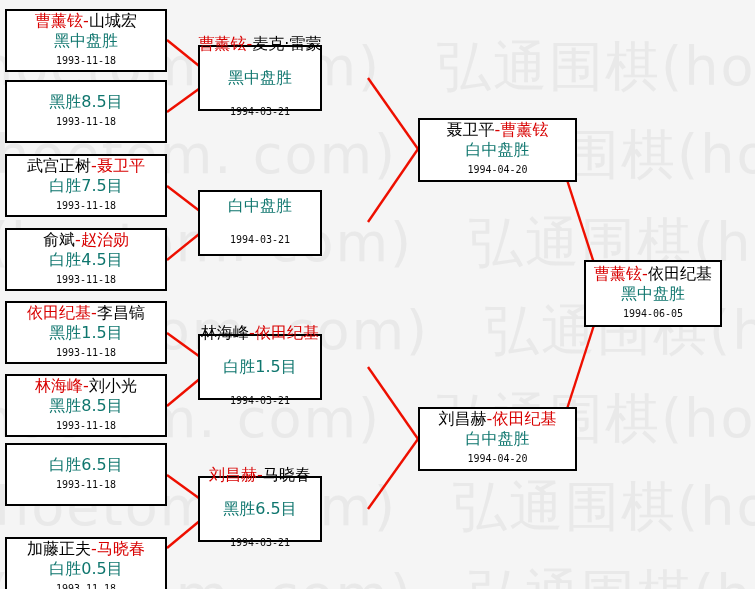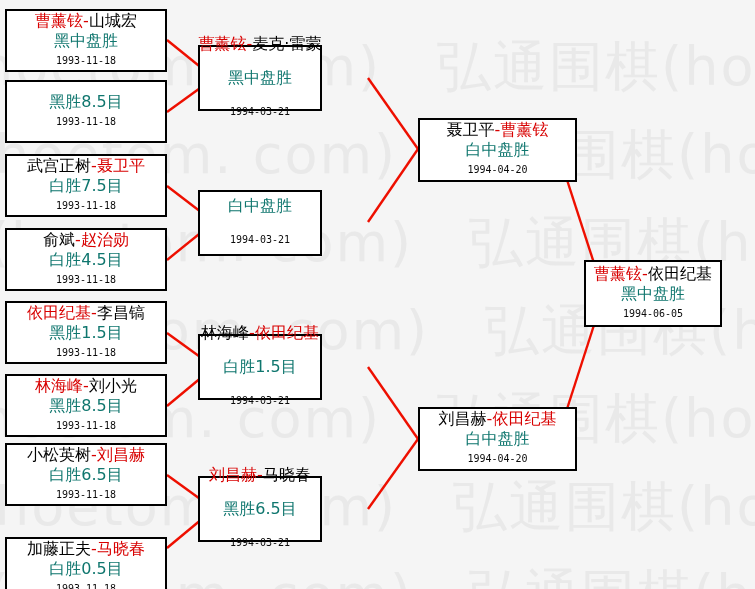--- a/index.html
+++ b/index.html
@@ -95,21 +95,20 @@
   <div class="pair"><span class="win">依田纪基</span><span class="sep">-</span><span>李昌镐</span></div>
   <div class="result">黑胜1.5目</div>
   <div class="date">1993-11-18</div>
 </div>
 <div class="match c1" style="top:374px">
   <div class="pair"><span class="win">林海峰</span><span class="sep">-</span><span>刘小光</span></div>
   <div class="result">黑胜8.5目</div>
   <div class="date">1993-11-18</div>
 </div>
 <div class="match c1" style="top:443px">
-  <div class="pair"><span>小松英树</span><span class="sep">-</span><span class="win">刘昌赫</span></div>
   <div class="result">白胜6.5目</div>
   <div class="date">1993-11-18</div>
 </div>
 <div class="match c1" style="top:537px">
   <div class="pair"><span>加藤正夫</span><span class="sep">-</span><span class="win">马晓春</span></div>
   <div class="result">白胜0.5目</div>
   <div class="date">1993-11-18</div>
 </div>
 
 <div class="match c2" style="top:45px">

